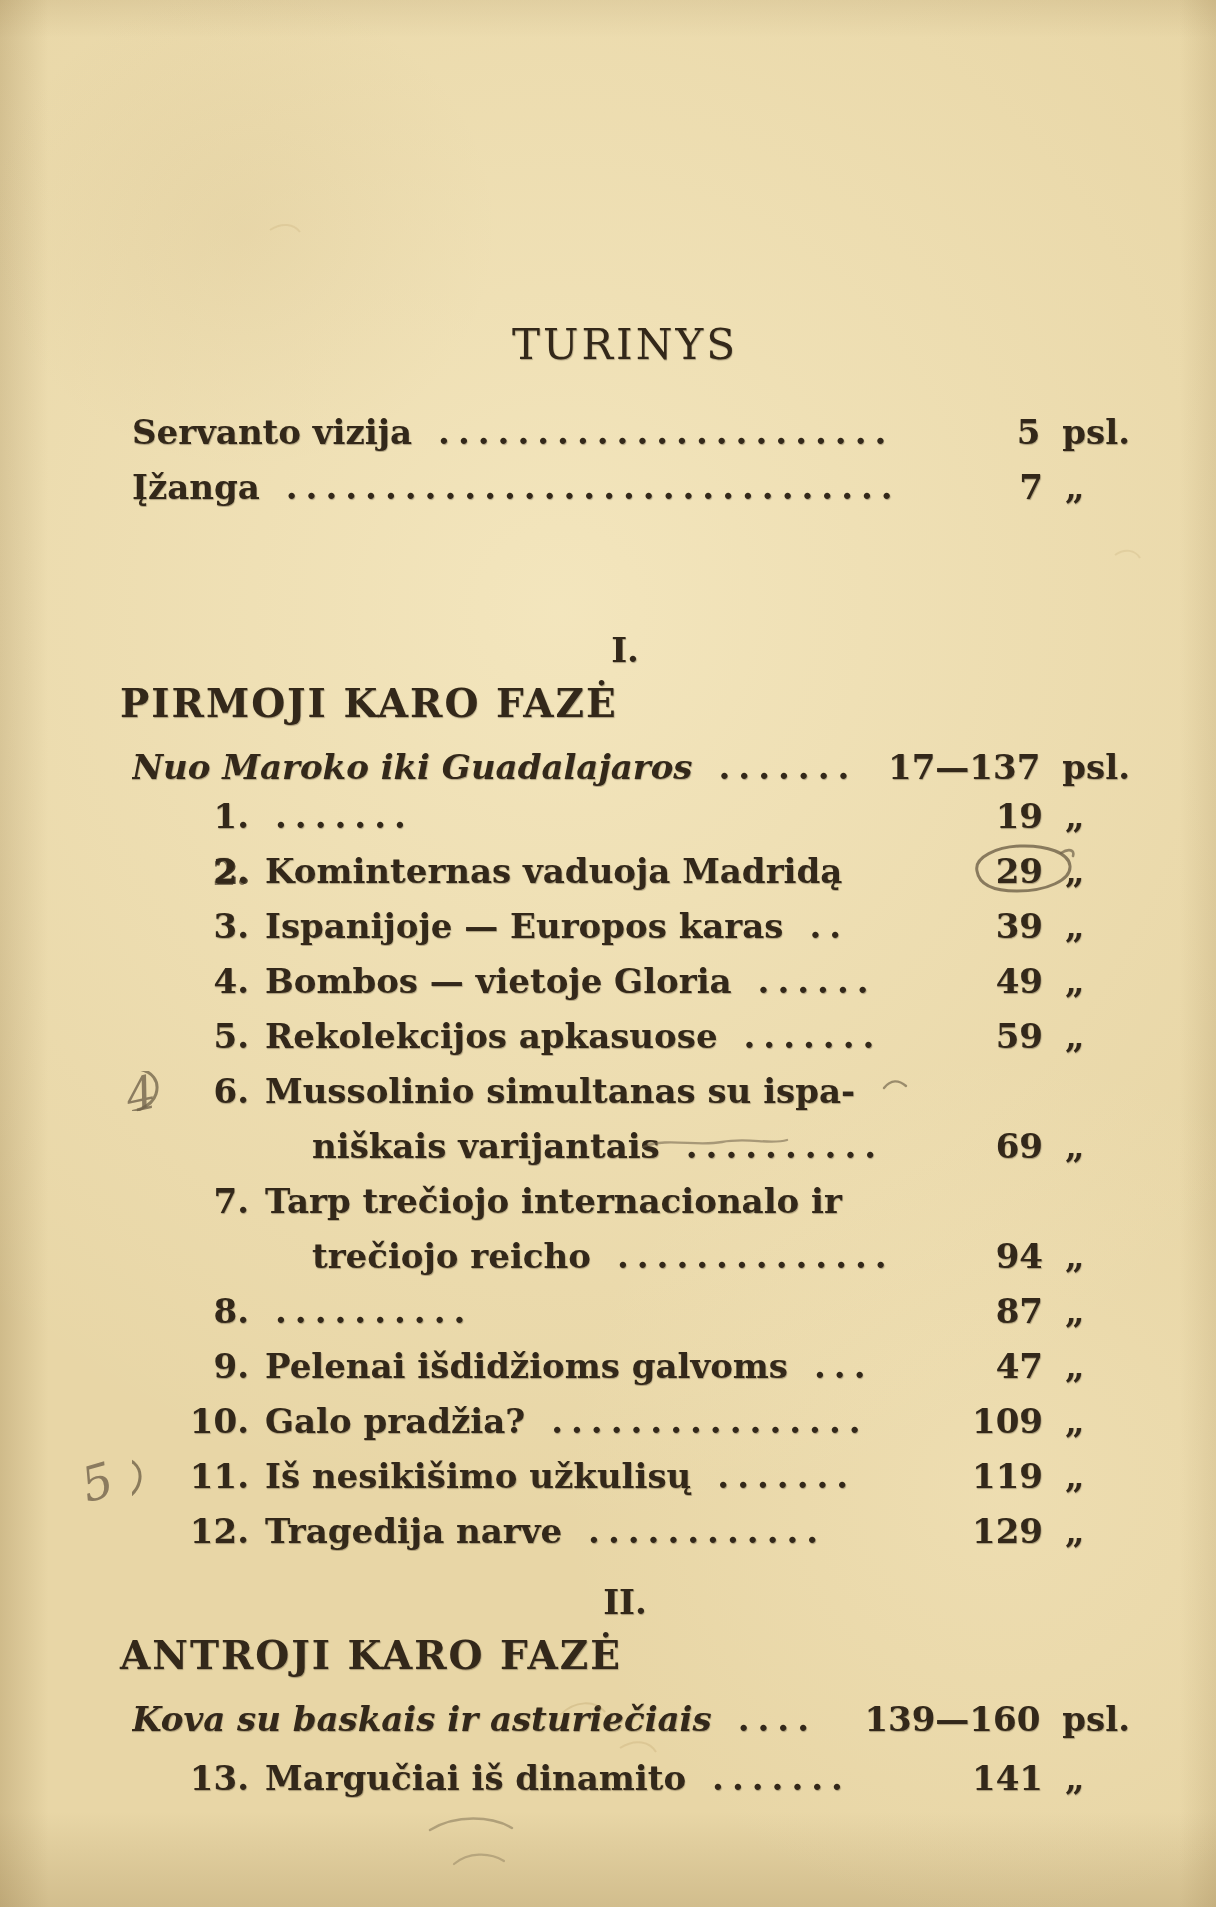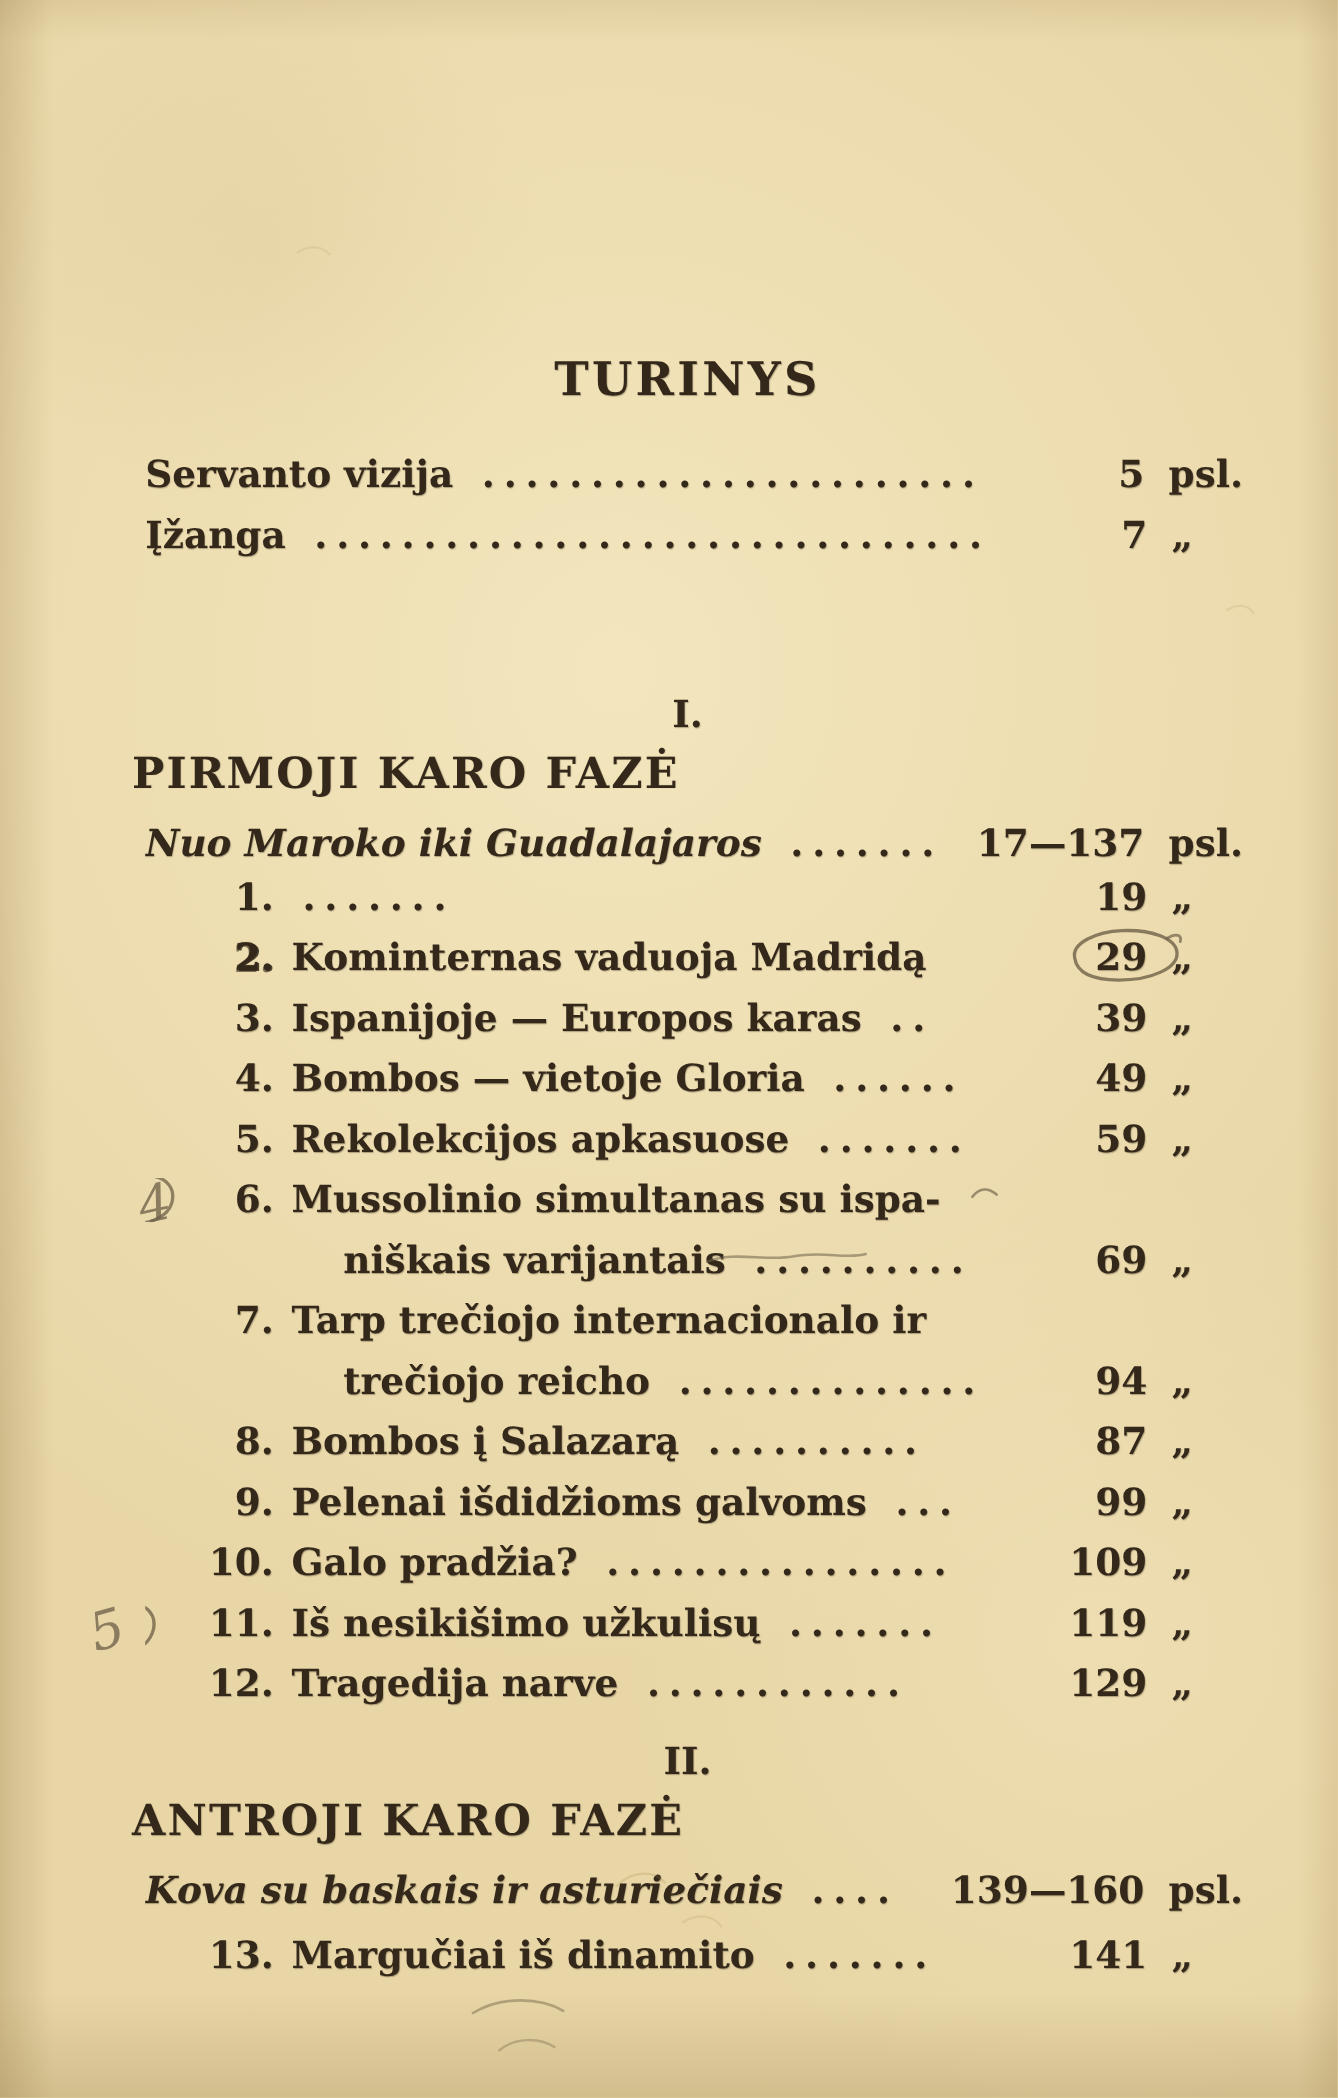--- a/index.html
+++ b/index.html
@@ -25,21 +25,21 @@
     position:relative;display:flex;align-items:baseline;height:55px;
     font-size:34px;font-weight:bold;white-space:nowrap;
   }
   .lead-area{flex:1 1 auto;min-width:0;display:flex;align-items:baseline;overflow:hidden;margin-left:12px;}
   .leader{margin-left:26px;letter-spacing:8px;}
   .pagecol{flex:0 0 150px;text-align:right;position:relative;}
   .suffix{flex:0 0 87px;padding-left:22px;box-sizing:border-box;}
   .num{flex:0 0 117px;display:inline-block;width:117px;text-align:right;position:relative;}
   .itext{margin-left:16px;}
   .cont .itext{margin-left:0;padding-left:180px;}
-  .title-row{height:46px;font-size:42px;letter-spacing:3px;font-weight:bold;text-align:center;}
+  .title-row{height:46px;font-size:42px;letter-spacing:3px;font-weight:normal;text-align:center;}
   .gap-front{margin-top:46px;}
   .roman-row{margin-top:108px;height:50px;font-size:34px;font-weight:bold;text-align:center;display:block;}
   .roman-row2{margin-top:16px;height:50px;font-size:34px;font-weight:bold;text-align:center;display:block;}
   .heading-row{height:58px;font-size:39px;letter-spacing:2px;font-weight:bold;display:block;}
   .intro .label{font-style:italic;}
   .intro{height:58px;align-items:center;}
   .last-item{margin-top:10px;}
   .smudge{text-shadow:1.5px 1px 0 rgba(51,40,26,.85), -1px 1.5px 0 rgba(51,40,26,.6), 0 0 1px rgba(51,40,26,.9);}
   .pencil-note{
     position:absolute;color:#7b6c53;font-weight:normal;font-style:italic;
@@ -184,34 +184,33 @@
       <span class="itext">trečiojo reicho</span>
       <span class="leader">..............</span>
     </span>
     <span class="pagecol">94</span>
     <span class="suffix">„</span>
   </div>
 
   <div class="row">
     <span class="lead-area">
       <span class="num">8.</span>
-      <span class="itext">Bombos į Salazarą</span>
       <span class="leader">..........</span>
     </span>
     <span class="pagecol">87</span>
     <span class="suffix">„</span>
   </div>
 
   <div class="row">
     <span class="lead-area">
       <span class="num">9.</span>
       <span class="itext">Pelenai išdidžioms galvoms</span>
       <span class="leader">...</span>
     </span>
-    <span class="pagecol">99</span>
+    <span class="pagecol">47</span>
     <span class="suffix">„</span>
   </div>
 
   <div class="row">
     <span class="lead-area">
       <span class="num">10.</span>
       <span class="itext">Galo pradžia?</span>
       <span class="leader">................</span>
     </span>
     <span class="pagecol">109</span>

